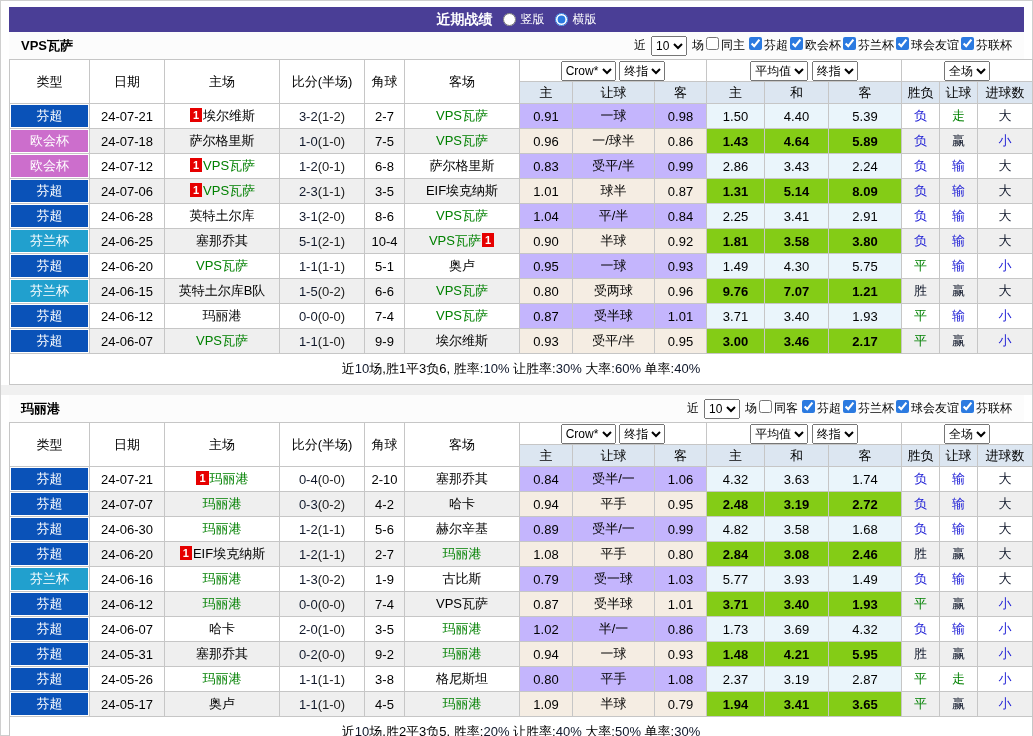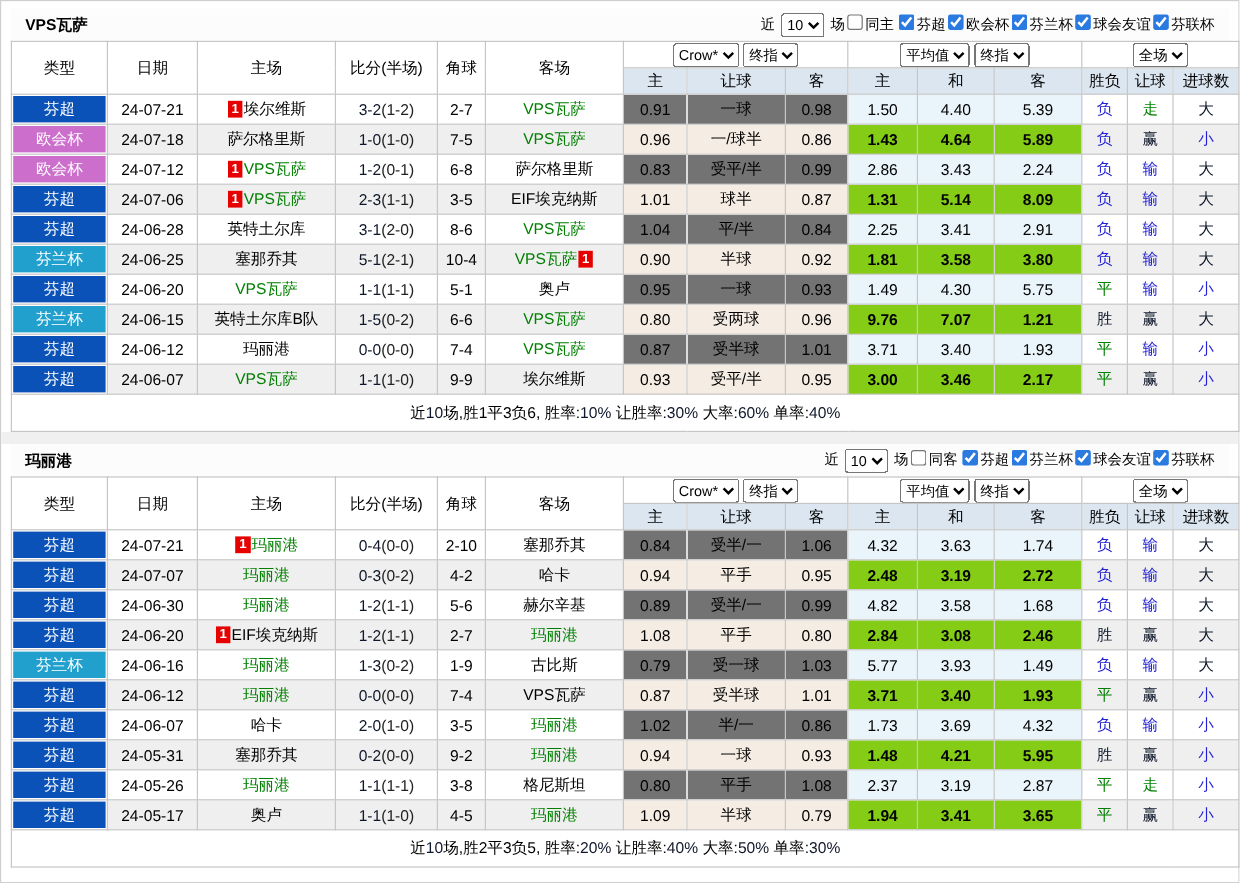--- a/index.html
+++ b/index.html
@@ -31,21 +31,21 @@
   .filters label { display:flex; align-items:flex-start; margin-right:2px; cursor:pointer; }
 
   
   table { border-collapse:collapse; table-layout:fixed; width:1017px; margin:0 8px; }
   th, td { border:1px solid #c6c6c6; text-align:center; padding:0; height:25px;
            font-weight:normal; font-size:13px; overflow:hidden; white-space:nowrap; }
   thead th { background:#dce6f1; height:22px; }
   thead tr.ctrl th { background:#ffffff; }
   thead select { font-size:12px; height:20px; }
   tr.even td { background:#efefef; }
-  td.cream { background:#737373; }
+  td.cream { background:#c4b5fd; }
   tr.even td.cream { background:#f5ede3; }
   td.lblue { background:#eaf5fb; }
   tr.even td.lblue { background:#84cc16;font-weight:bold; }
 
   td.typecell { padding:1px; background:#fff !important; }
   .badge { display:block; height:100%; line-height:22px; color:#fff; }
   .badge.super { background:#0a52b8; }
   .badge.euro  { background:#cc6ecc; }
   .badge.cup   { background:#21a0ce; }
 
@@ -57,20 +57,31 @@
         line-height:14px; padding:0 3px; margin:0 1px; font-weight:bold; vertical-align:1px; }
 
   tr.summary td { background:#fff; text-align:center; font-size:13px; height:31px; }
   .gap { height:10px; background:#f0f0f0; margin:0; }
 </style>
 </head>
 <body>
 
 <div class="page">
 
+  <div class="topbar">
+    <span class="title">近期战绩</span>
+    <label>
+      <input type="radio" name="layout" style="">
+      <span>竖版</span>
+    </label>
+    <label>
+      <input type="radio" name="layout" checked="" style="">
+      <span>横版</span>
+    </label>
+  </div>
 
   <div class="section-head">
     <span class="team-name">VPS瓦萨</span>
     <div class="filters">
       <span>近</span>
       <select><option>10</option></select>
       <span>场</span>
       <label>
         <input type="checkbox" style="">
         <span>同主</span>

